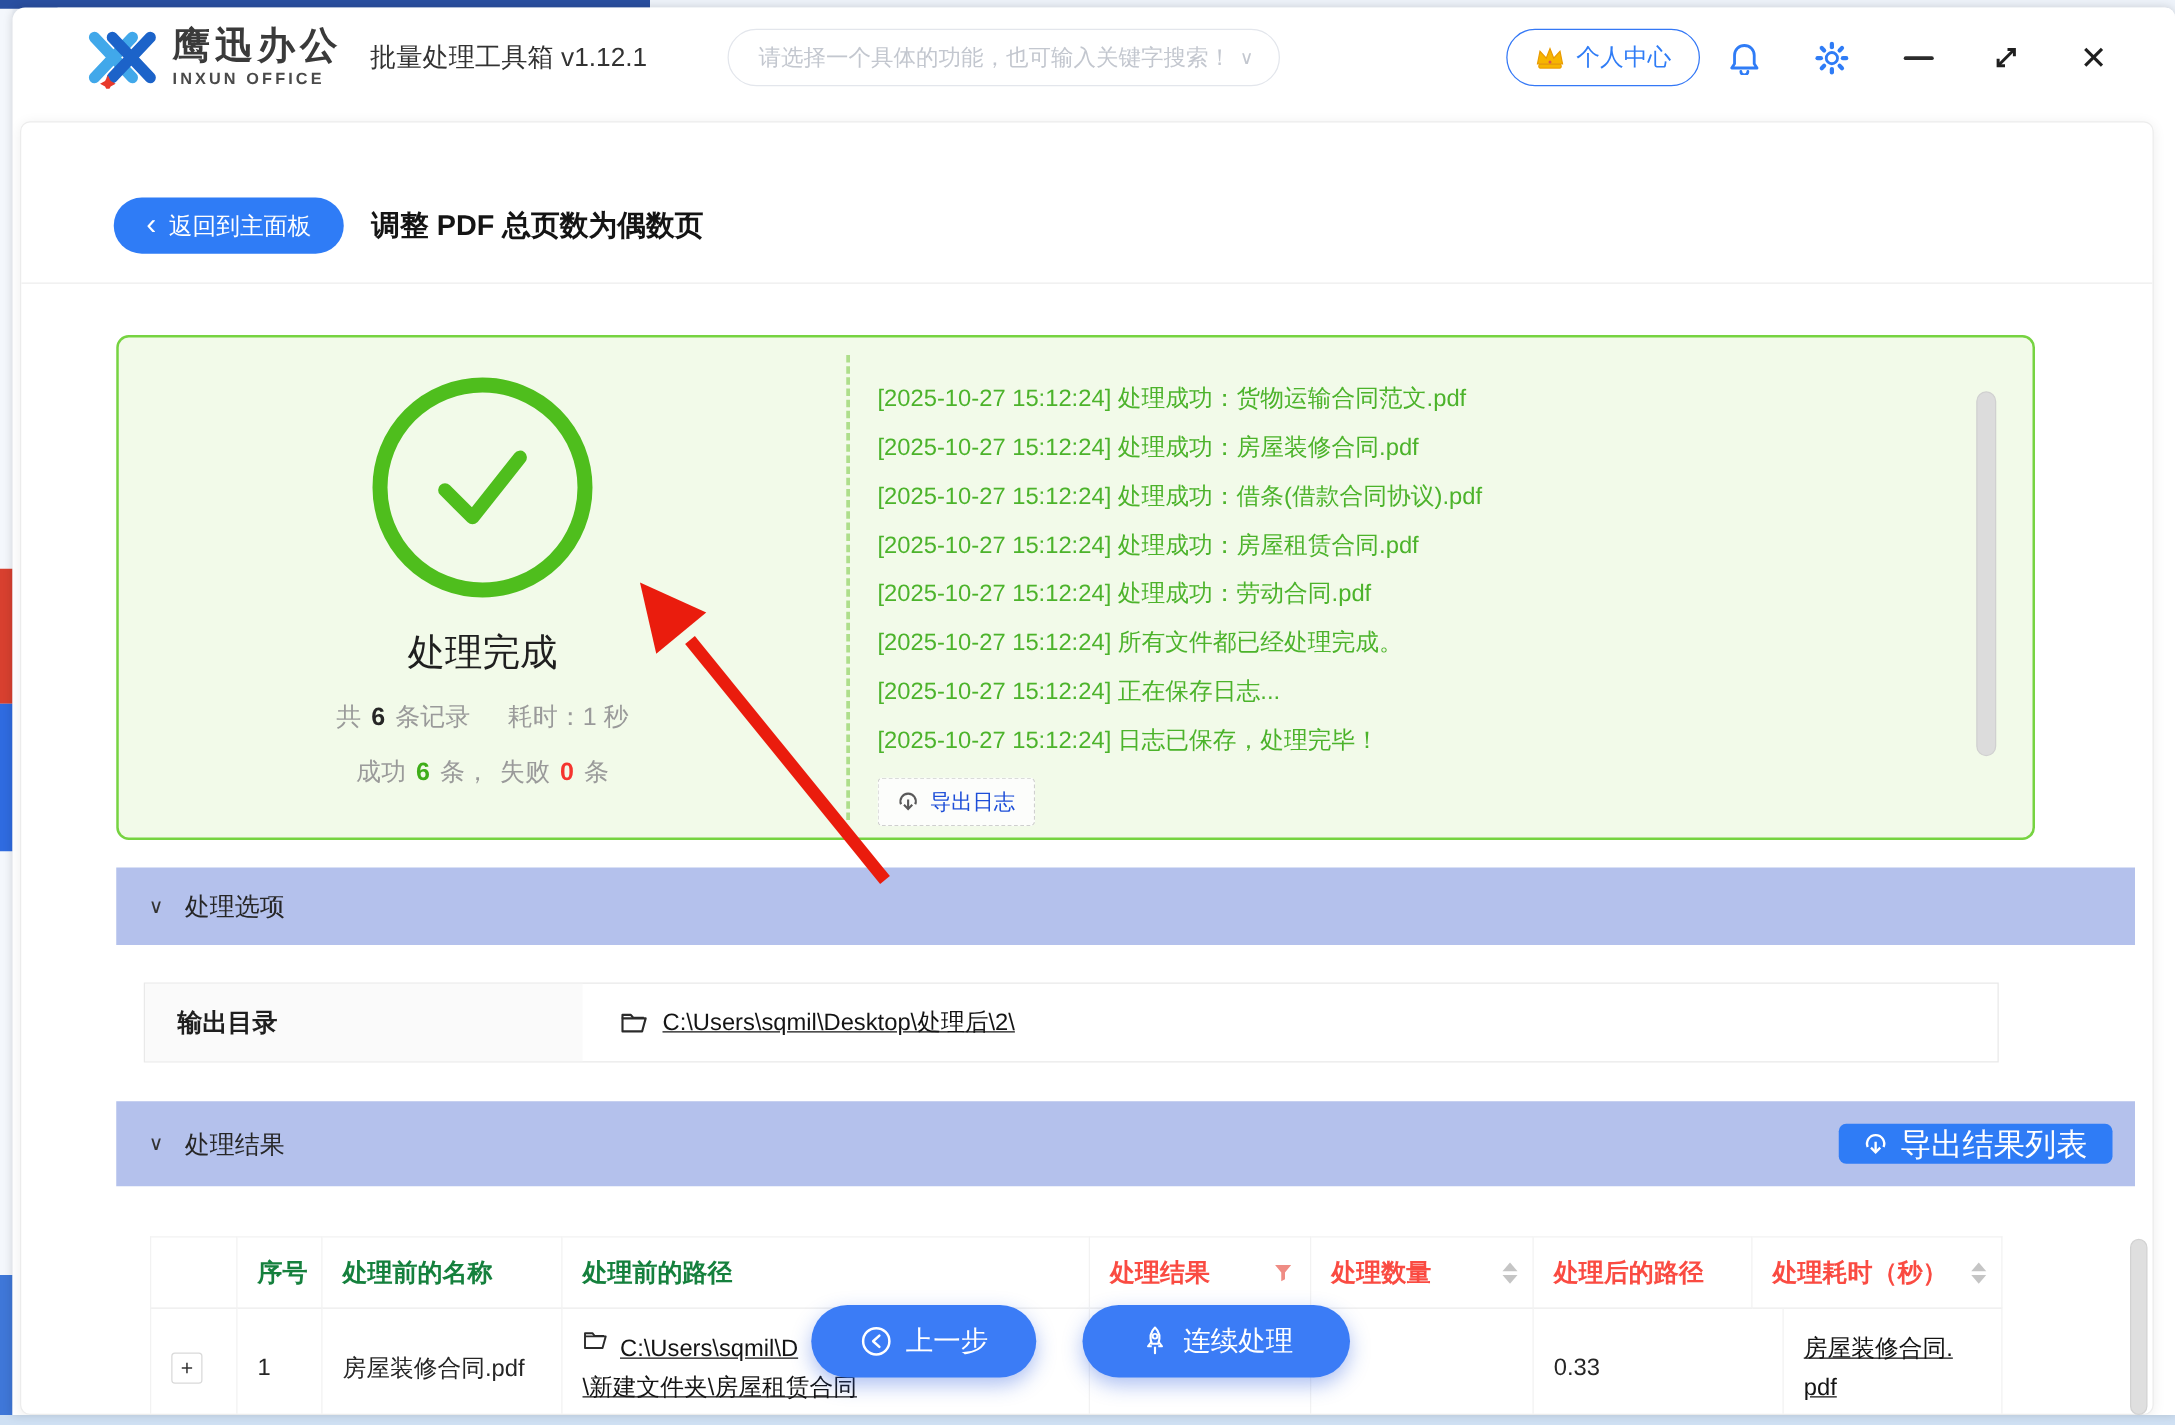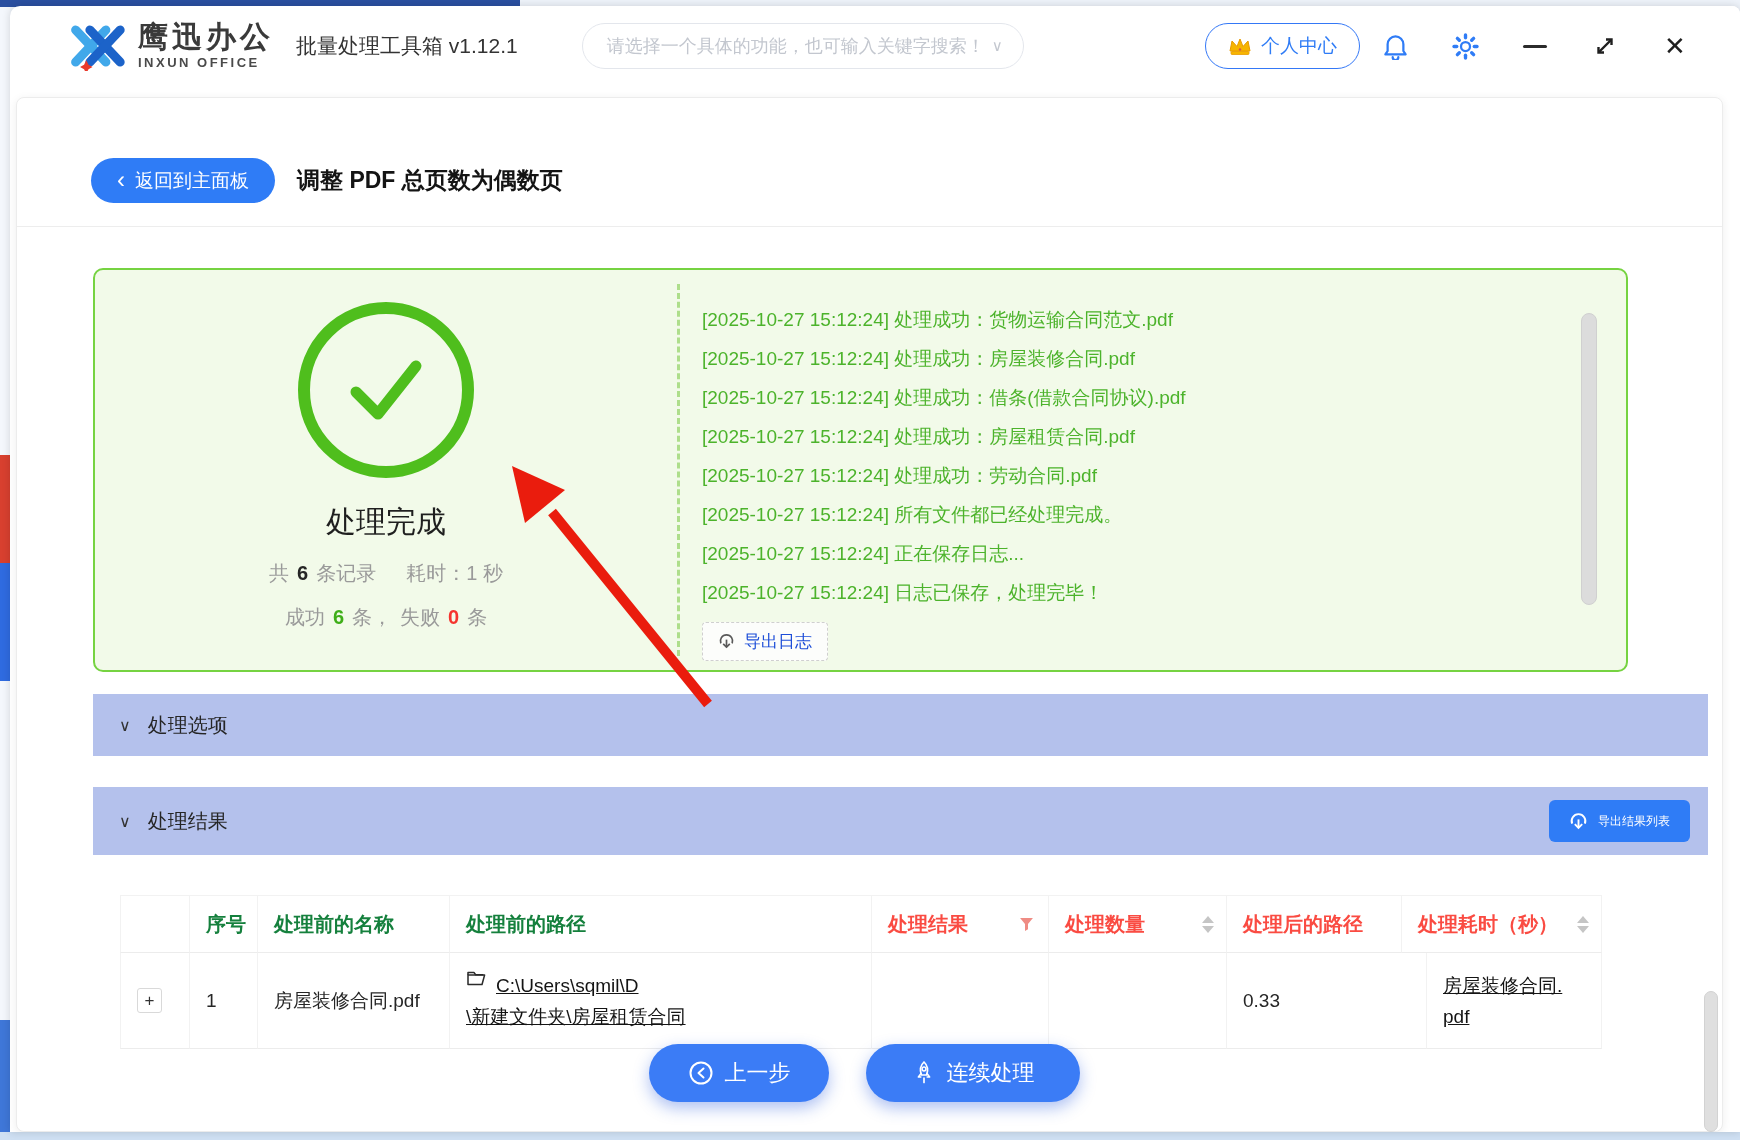--- a/index.html
+++ b/index.html
@@ -64,22 +64,22 @@
     border:1px dashed #cfcfcf; border-radius:4px; background:#fcfdfb; color:#1d4ed8; font-size:17px; cursor:pointer; }
   .panel-scrollbar { position:absolute; left:1581px; top:313px; width:16px; height:292px; z-index:6;
     background:#dcdcdc; border:1px solid #d0d0d0; border-radius:8px; }
 
   
   .section-bar { margin:22px 14px 0 76px; height:62px; background:#b4c1ec; display:flex; align-items:center;
     padding:0 18px 0 26px; gap:17px; }
   .section-bar .chev { font-size:16px; color:#333; }
   .section-bar .stitle { font-size:20px; color:#262626; }
   .section-bar.results { margin-top:31px; height:68px; }
-  .export-results-btn { margin-left:auto; display:flex; align-items:center; gap:10px; height:42px; padding:0 20px;
-    background:#2f7cf6; border-radius:6px; color:#fff; font-size:12px; cursor:pointer; }
+  .export-results-btn { margin-left:auto; display:flex; align-items:center; gap:10px; height:32px; padding:0 20px;
+    background:#2f7cf6; border-radius:6px; color:#fff; font-size:25px; cursor:pointer; }
 
   
   .output-row { margin:30px 123px 0 98px; height:64px; border:1px solid #e9e9e9; display:flex; }
   .output-label { width:350px; background:#fafafa; display:flex; align-items:center; padding-left:26px;
     font-size:20px; font-weight:bold; color:#1f1f1f; }
   .output-value { display:flex; align-items:center; gap:11px; padding-left:30px; }
   .output-value a, .plink { color:#141414; font-size:19px; text-decoration:underline; cursor:pointer; }
 
   
   .rtable { margin:40px 0 0 103px; width:1482px; font-size:19px; }
@@ -249,20 +249,30 @@
             <span>导出日志</span>
           </div>
         </div>
       </div>
 
       <div class="section-bar">
         <span class="chev">∨</span>
         <span class="stitle">处理选项</span>
       </div>
 
+      <div class="output-row">
+        <div class="output-label">输出目录</div>
+        <div class="output-value">
+          <svg width="23" height="19" viewBox="0 0 24 20">
+            <path d="M2,6 V3 h7 l2,2.5 h9" fill="none" stroke="#2b2b2b" stroke-width="1.8" stroke-linejoin="round"></path>
+            <path d="M2,6 h19.5 l-3,11 H2 z" fill="none" stroke="#2b2b2b" stroke-width="1.8" stroke-linejoin="round"></path>
+          </svg>
+          <span class="plink">C:\Users\sqmil\Desktop\处理后\2\</span>
+        </div>
+      </div>
 
       <div class="section-bar results">
         <span class="chev">∨</span>
         <span class="stitle">处理结果</span>
         <div class="export-results-btn">
           <svg width="19" height="19" viewBox="0 0 18 18">
             <path d="M3,11 a6.5,6.5 0 1 1 12,0" fill="none" stroke="#fff" stroke-width="1.8"></path>
             <line x1="9" y1="7" x2="9" y2="15" stroke="#fff" stroke-width="1.8"></line>
             <polyline points="5.5,11.5 9,15 12.5,11.5" fill="none" stroke="#fff" stroke-width="1.8"></polyline>
           </svg>

